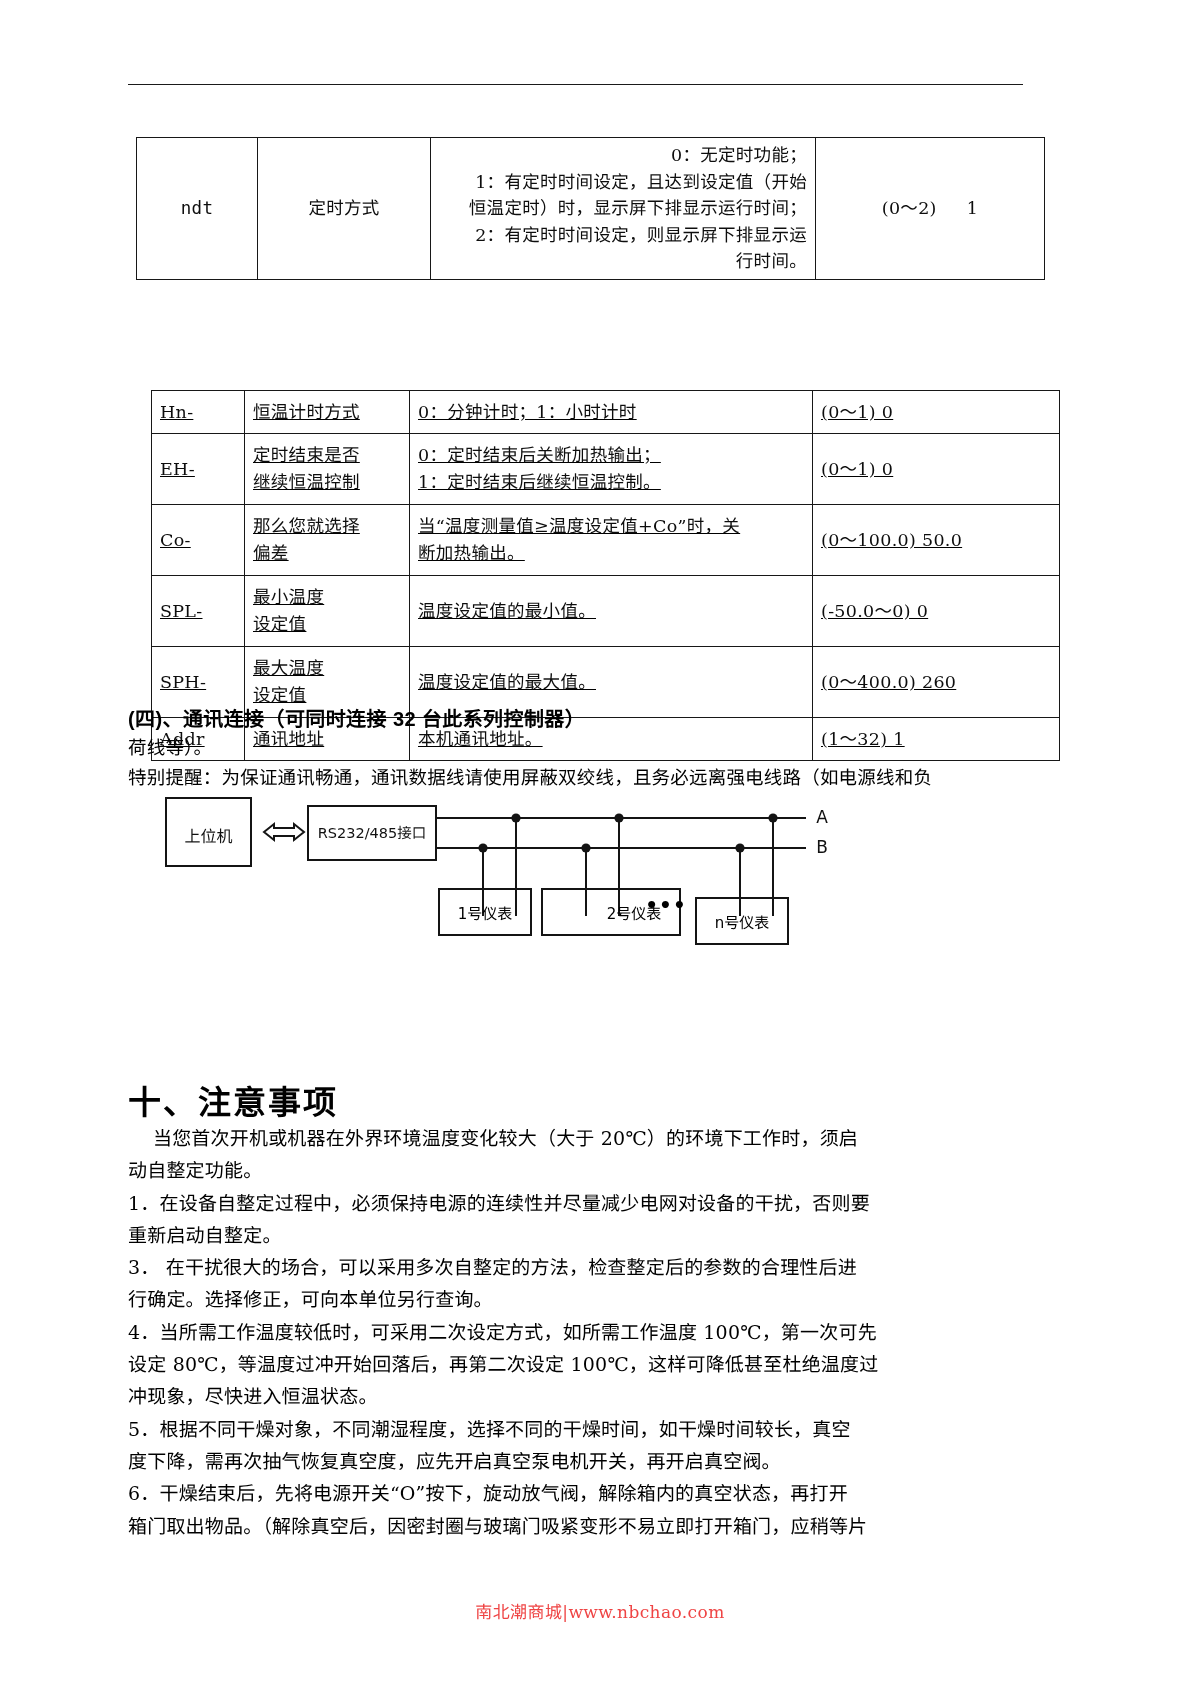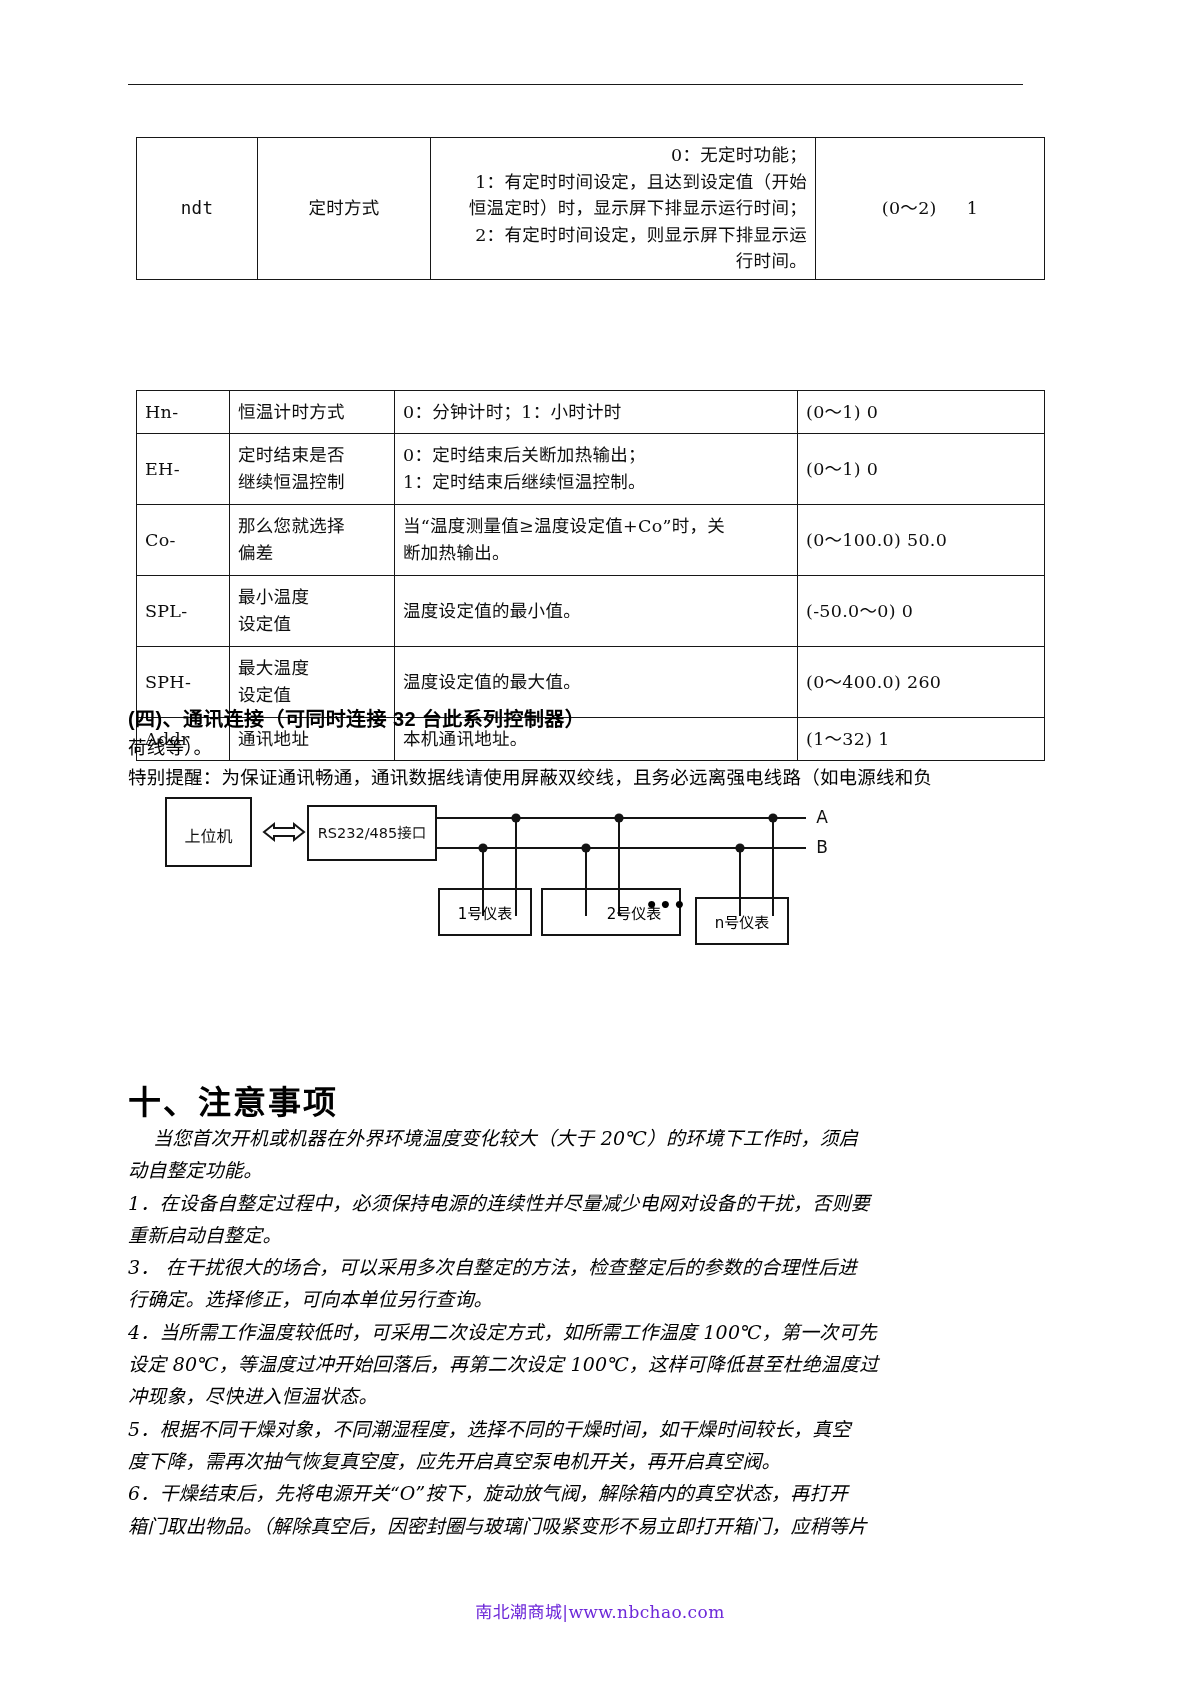--- a/index.html
+++ b/index.html
@@ -62,23 +62,24 @@
   .t1-c1 { width: 156px; text-align: center; }
   .t1-c2 { width: 368px; text-align: right; }
   .t1-c3 { width: 212px; text-align: center; }
   .t1-c2 .ln { display: block; white-space: nowrap; }
   .range-pair { display: inline-block; }
   .range-pair .gap { display: inline-block; width: 30px; }
 
   
   .table2-wrap {
     position: absolute;
-    left: 136px;
+    left: 151px;
     top: 390px;
     width: 840px;
+    text-decoration: underline;
   }
   .table2-wrap table { width: 840px; }
   .t2-c0 { width: 76px; text-align: left; padding-left: 12px; }
   .t2-c1 { width: 148px; text-align: left; padding-left: 12px;}
   .t2-c2 { width: 386px; text-align: left; padding-left: 10px;}
   .t2-c3 { width: 230px; text-align: left; padding-left: 10px;}
   .t2-c1 .ln, .t2-c2 .ln { display: block; white-space: nowrap; }
   .r-1line td { height: 34px; }
   .r-2line td { height: 62px; }
 
@@ -131,35 +132,34 @@
 
   
   .body-text {
     position: absolute;
     left: 128px;
     top: 1122px;
     width: 900px;
     font-size: 19px;
     line-height: 1.70;
     letter-spacing: 0.2px;
-    font-style: italic;
   }
   .body-text .blk { display: block; }
   .body-text .ln { display: block; white-space: nowrap; }
 
   
   .footer {
     position: absolute;
     left: 0;
     top: 1598px;
     width: 1200px;
     text-align: center;
     font-size: 17px;
     letter-spacing: 0.4px;
-    color: #6d28d9;
+    color: #ef4444;
   }
 </style>
 </head>
 <body>
 
 <div class="page">
 
   <div class="header-rule"></div>
 
   <div class="table1-wrap">

